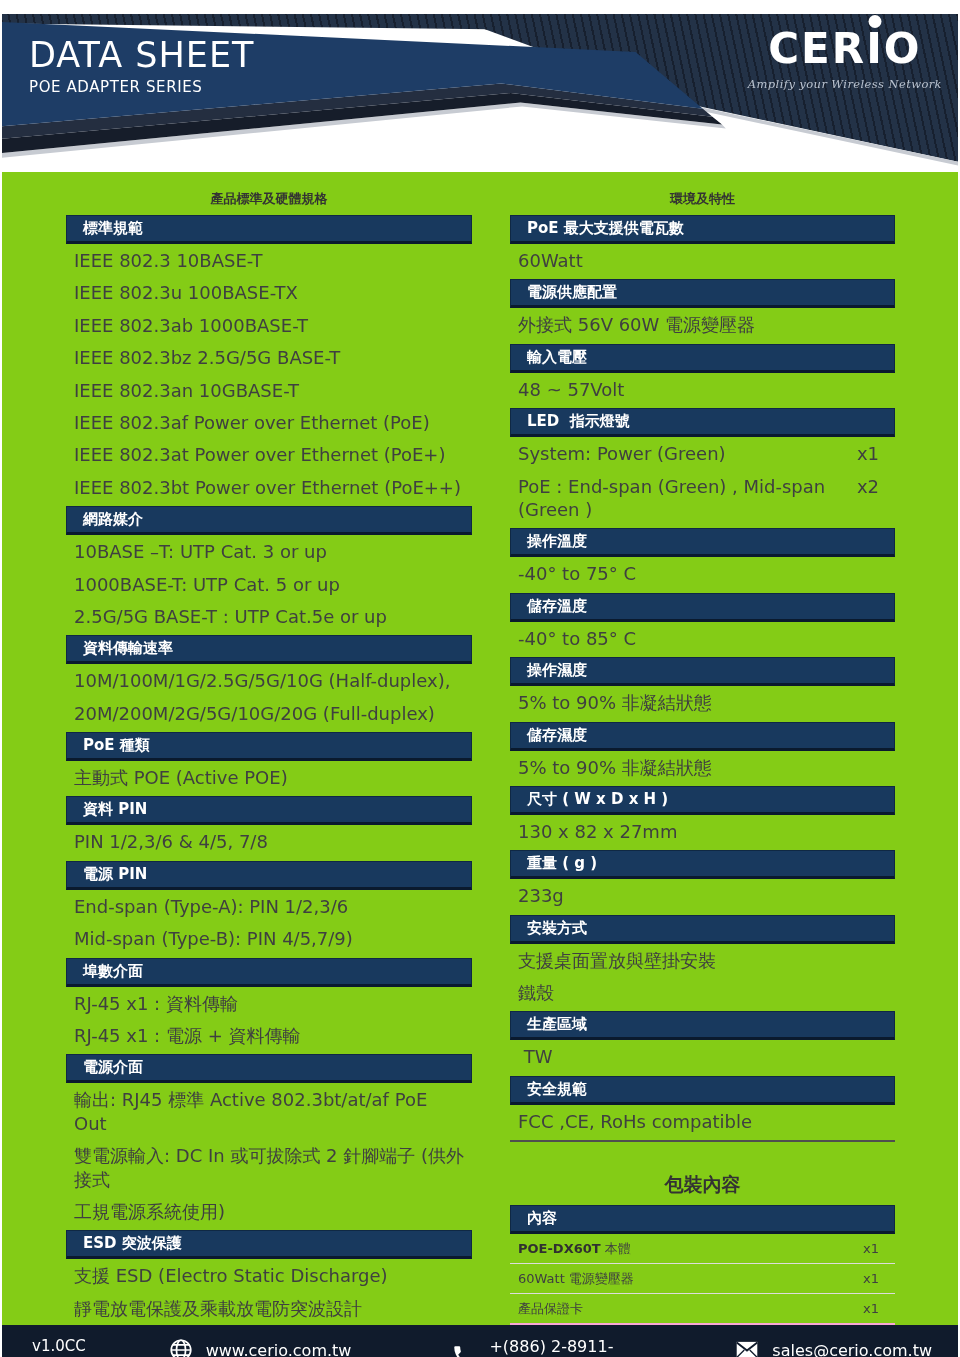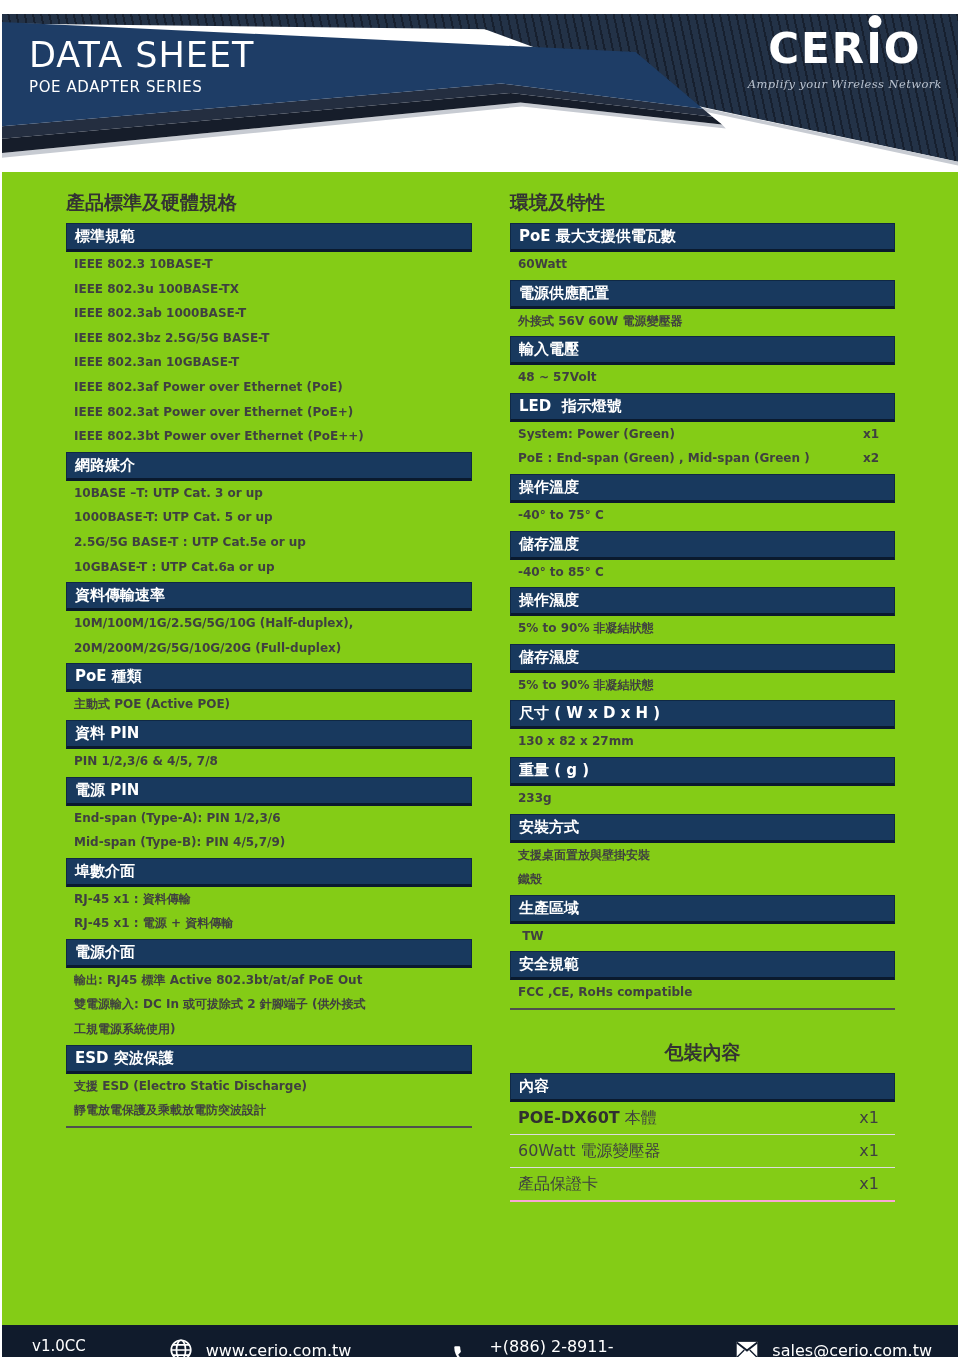--- a/index.html
+++ b/index.html
@@ -32,34 +32,34 @@
   .logo { position:absolute; right:20px; top:14px; z-index:7; color:#fff; text-align:center; }
   .logo-word { font-size:42px; font-weight:800; letter-spacing:2px; line-height:1; display:inline-block; }
   .logo-i { position:relative; display:inline-block; }
   .logo-i .dot { position:absolute; top:-13px; left:50%; transform:translateX(-50%); width:13px; height:13px; border-radius:50%; background:#fff; }
   .logo-tag { font-family:"DejaVu Serif","Liberation Serif",serif; font-style:italic; font-size:11.5px; color:#b9c2cf; margin-top:7px; letter-spacing:.4px; white-space:nowrap; }
 
   
   .cols { display:flex; gap:38px; padding:16px 0 0 64px; }
   .col-left { width:406px; }
   .col-right { width:385px; }
-  .col-title { font-size:19px; font-weight:bold; color:#333; margin:2px 0 7px; }
+  .col-title { font-size:13px; font-weight:bold; color:#333; text-align:center; margin:2px 0 7px; }
 
   .bar {
     background:#18395e; color:#fff; font-size:15px; font-weight:600;
-    padding:3px 8px 4px; border:1px solid #0f2844; border-bottom:3px solid #0a1a2e;
+    padding:3px 16px 4px; border:1px solid #0f2844; border-bottom:3px solid #0a1a2e;
     margin-top:3px; white-space:pre-wrap; line-height:1.2;
   }
-  .row { font-size:12px; color:#3f4040; padding:5px 8px 4px; line-height:1.3; white-space:pre-wrap;font-weight:bold; }
+  .row { font-size:18px; color:#3f4040; padding:5px 8px 4px; line-height:1.3; white-space:pre-wrap; }
   .qrow { display:flex; justify-content:space-between; align-items:baseline; }
   .qty { color:#3f4040; padding-right:8px; flex:none; }
   .endline { border-bottom:2px solid #4f4f4f; margin-top:3px; }
 
   .pkg-title { font-size:19px; font-weight:bold; color:#333; text-align:center; margin:30px 0 7px; }
-  .pkg-row { display:flex; justify-content:space-between; align-items:baseline; font-size:16px; color:#3f4040; padding:6px 8px 5px; border-bottom:1px solid #dcdcdc; white-space:pre-wrap; }
+  .pkg-row { display:flex; justify-content:space-between; align-items:baseline; font-size:13px; color:#3f4040; padding:6px 8px 5px; border-bottom:1px solid #dcdcdc; white-space:pre-wrap; }
   .pkg-row:last-of-type { border-bottom:2px solid #f9a8d4; }
   .pkg-row b { color:#303030; }
 
   
   .footer {
     position:absolute; left:0; bottom:0; width:960px; height:46px;
     background:#101b2c; color:#fff; display:flex; align-items:flex-start;
     padding:12px 30px; font-size:16px; z-index:8;
   }
   .f-group { display:flex; align-items:center; gap:12px; }
@@ -106,21 +106,20 @@
       <div class="row">IEEE 802.3bz 2.5G/5G BASE-T</div>
       <div class="row">IEEE 802.3an 10GBASE-T</div>
       <div class="row">IEEE 802.3af Power over Ethernet (PoE)</div>
       <div class="row">IEEE 802.3at Power over Ethernet (PoE+)</div>
       <div class="row">IEEE 802.3bt Power over Ethernet (PoE++)</div>
 
       <div class="bar">網路媒介</div>
       <div class="row">10BASE –T: UTP Cat. 3 or up</div>
       <div class="row">1000BASE-T: UTP Cat. 5 or up</div>
       <div class="row">2.5G/5G BASE-T : UTP Cat.5e or up</div>
-      <div class="row">10GBASE-T : UTP Cat.6a or up</div>
 
       <div class="bar">資料傳輸速率</div>
       <div class="row">10M/100M/1G/2.5G/5G/10G (Half-duplex),</div>
       <div class="row">20M/200M/2G/5G/10G/20G (Full-duplex)</div>
 
       <div class="bar">PoE 種類</div>
       <div class="row">主動式 POE (Active POE)</div>
 
       <div class="bar">資料 PIN</div>
       <div class="row">PIN 1/2,3/6 &amp; 4/5, 7/8</div>

